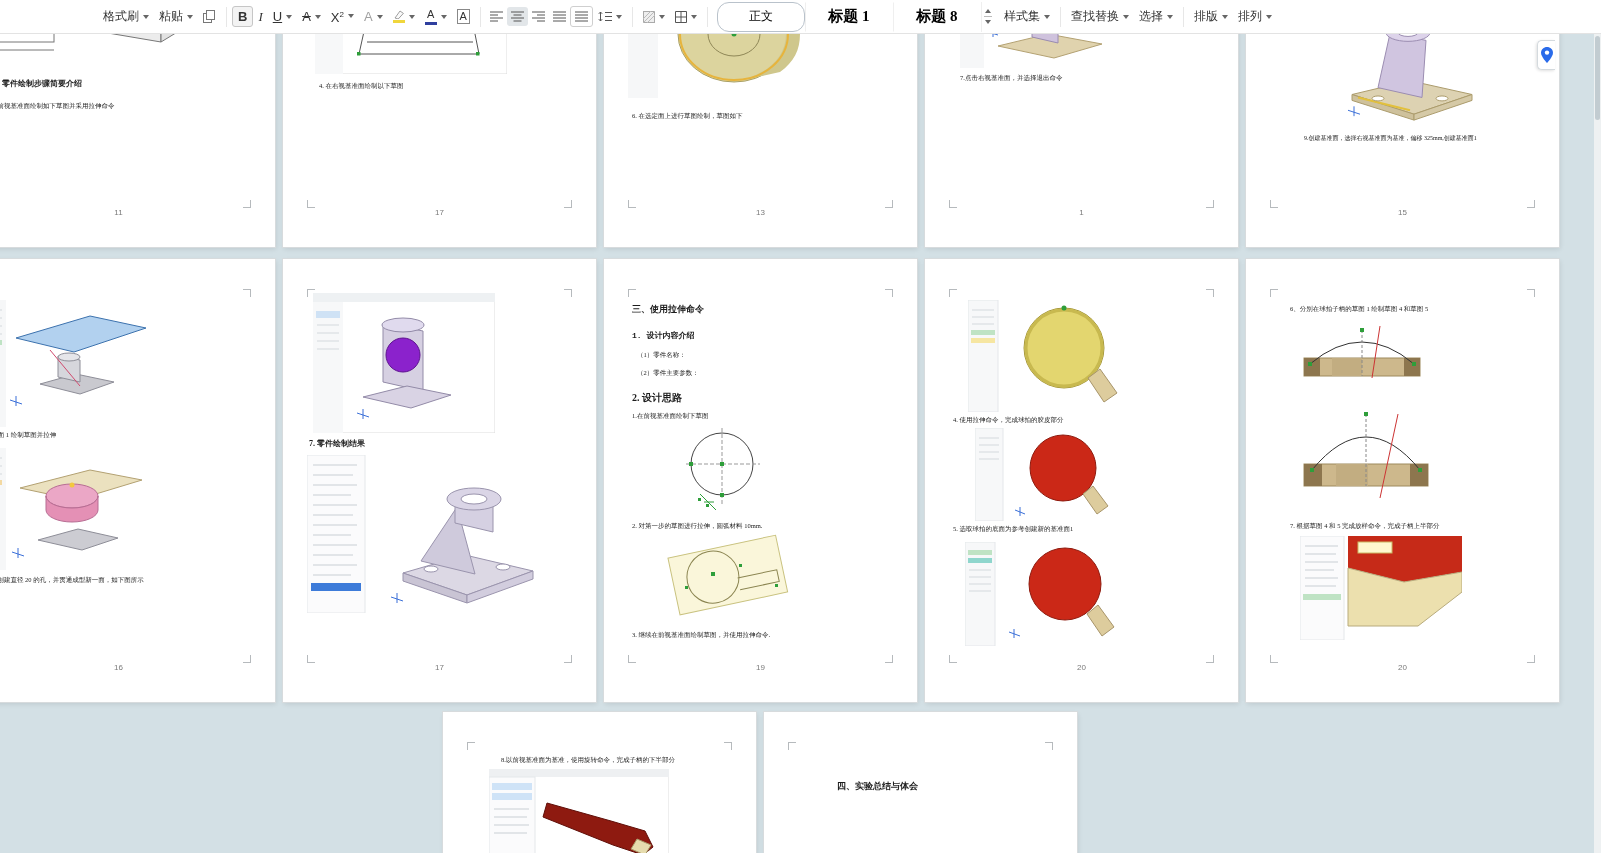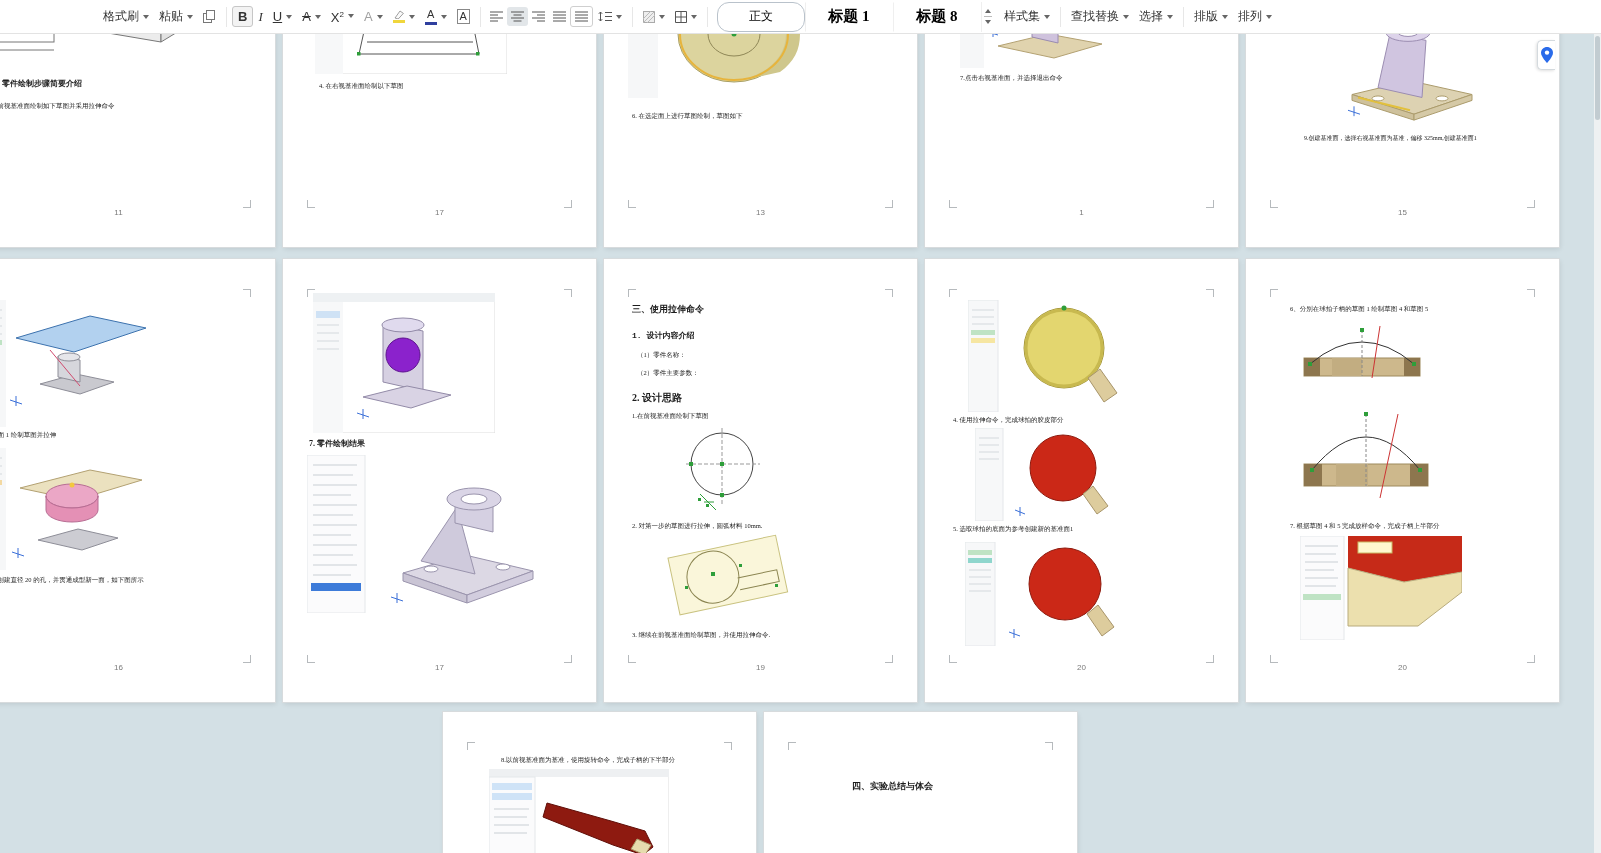--- a/index.html
+++ b/index.html
@@ -640,21 +640,21 @@
               <line x1="5" y1="64" x2="38" y2="64"></line>
             </g>
             <path d="M58 34 l64 18 l34 10 l8 16 l-10 8 l-30 -10 l-70 -28 z" fill="#8e1a10" stroke="#5f0e08"></path>
             <path d="M148 70 l14 6 l-6 10 l-14 -6 z" fill="#e6dcae" stroke="#a99a6a"></path>
           </svg>
         </div>
       </div>
       <div class="page" style="left: 764px; top: 678px;">
         <div class="crop tl"></div>
         <div class="crop tr"></div>
-        <div class="ptxt phead" style="left: 88px; top: 68px; font-size: 9px;">四、实验总结与体会</div>
+        <div class="ptxt phead" style="left: 73px; top: 68px; font-size: 9px;">四、实验总结与体会</div>
       </div>
     </div>
 </div>
 
 <div class="pin-card">
   <svg width="12" height="16" viewBox="0 0 12 16">
     <path d="M6 0 C2.7 0 0 2.6 0 5.8 0 10 6 16 6 16 s6 -6 6 -10.2 C12 2.6 9.3 0 6 0 z" fill="#2a6bea"></path>
     <circle cx="6" cy="5.6" r="2.2" fill="#fff"></circle>
   </svg>
 </div>

